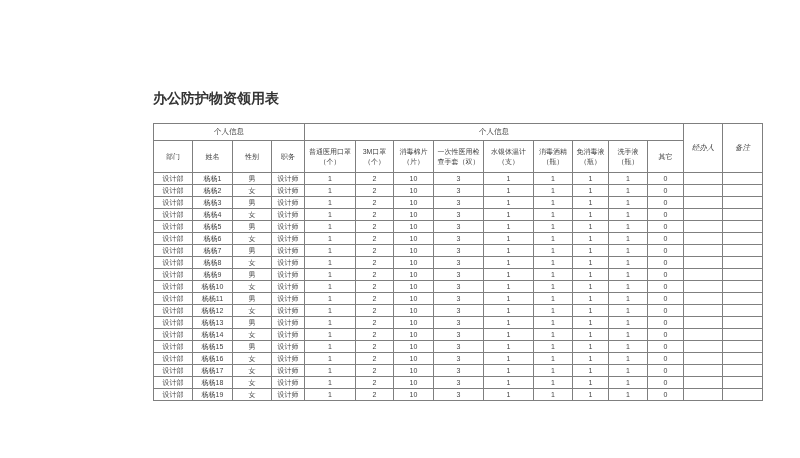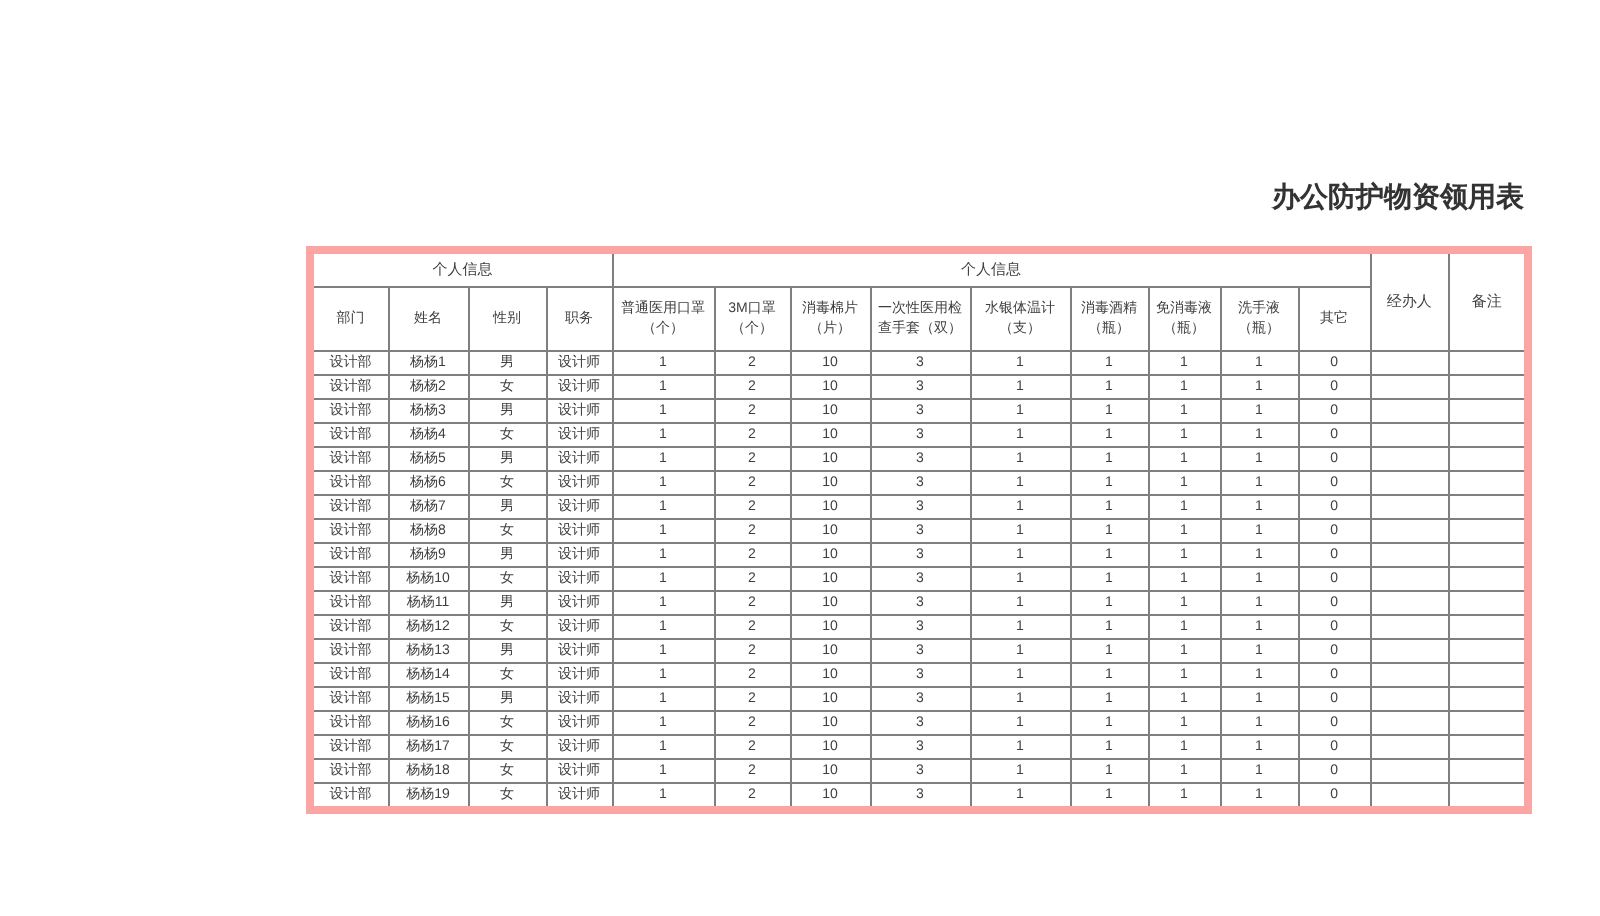--- a/index.html
+++ b/index.html
@@ -14,33 +14,33 @@
     height: 458px;
     background: #ffffff;
     overflow: hidden;
   }
   .doc-title {
     position: absolute;
     left: 153px;
     top: 90px;
     width: 609px;
     margin: 0;
-    text-align: right;
+    text-align: left;
     font-size: 14px;
     font-weight: 700;
     color: #333333;
   }
   table.supplies-table {
     position: absolute;
     left: 153px;
     top: 123px;
     width: 609px;
     border-collapse: collapse;
     table-layout: fixed;
-    border: 4px solid #fca5a5;
+    border: 1px solid #fca5a5;
   }
   .supplies-table th,
   .supplies-table td {
     border: 1px solid #7f7f7f;
     padding: 0 1px;
     text-align: center;
     vertical-align: middle;
     color: #3f3f3f;
     font-weight: 400;
     overflow: hidden;
@@ -51,20 +51,21 @@
     font-size: 7.5px;
     line-height: 1.1;
   }
   .supplies-table thead tr.cols-row th {
     height: 31px;
     font-size: 7px;
     line-height: 1.35;
   }
   .supplies-table thead th.span-both {
     font-size: 7.5px;
+    font-style: italic;
   }
   .supplies-table tbody td {
     height: 11px;
     font-size: 7px;
     line-height: 1;
     white-space: nowrap;
   }
 </style>
 </head>
 <body>

